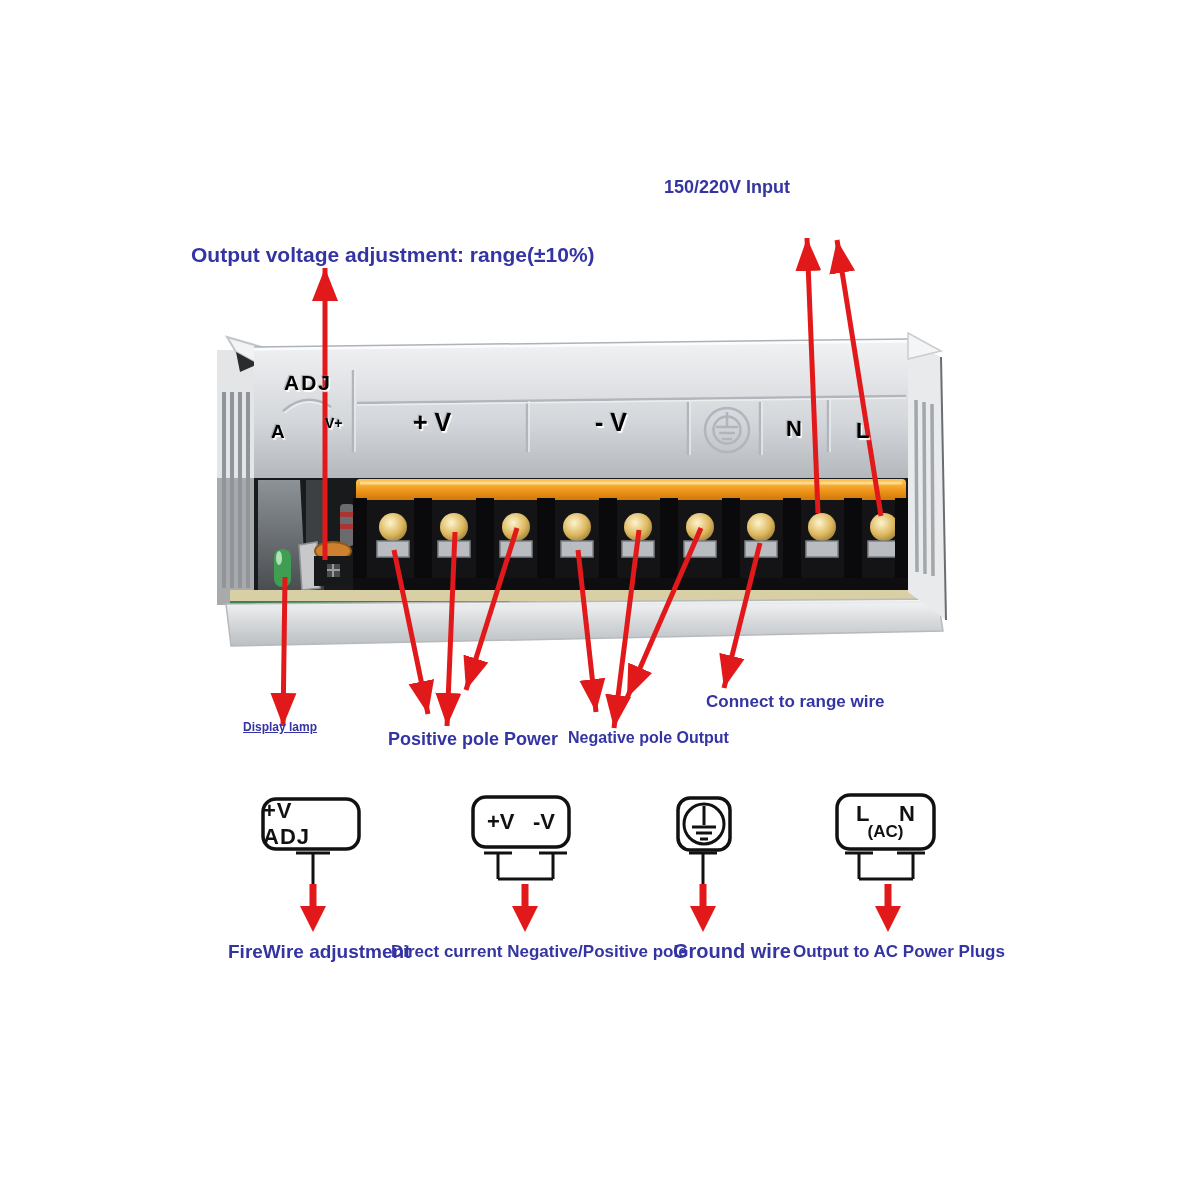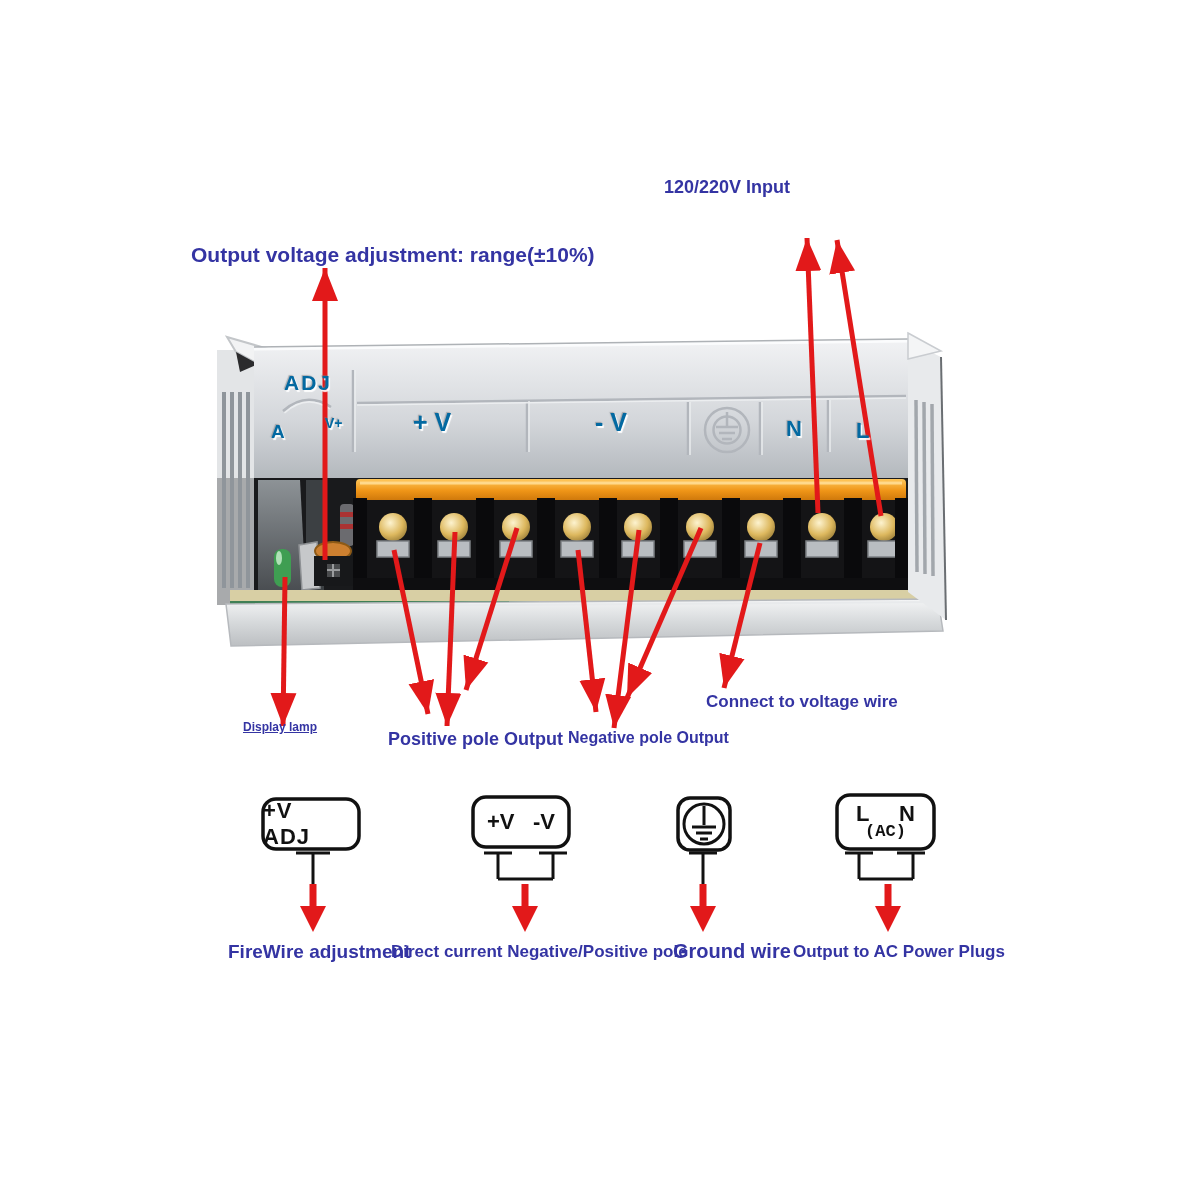--- a/index.html
+++ b/index.html
@@ -1,21 +1,21 @@
 <!DOCTYPE html>
 <html><head>
 <meta charset="utf-8">
 <style>
   html,body{margin:0;padding:0;background:#ffffff;}
   #stage{position:relative;width:1200px;height:1200px;background:#ffffff;overflow:hidden;
          font-family:"Liberation Sans", sans-serif;}
   svg{position:absolute;left:0;top:0;}
   .lbl{position:absolute;color:#3434a3;font-weight:bold;white-space:nowrap;}
   .pre{white-space:pre;}
-  .emboss{position:absolute;color:#0369a1;font-weight:bold;white-space:nowrap;
+  .emboss{position:absolute;color:#000000;font-weight:bold;white-space:nowrap;
           text-shadow:1.5px 1.5px 1px rgba(255,255,255,0.95), -1px -1px 1px rgba(115,120,126,0.5);}
   .boxtxt{position:absolute;color:#111;font-weight:bold;}
 </style>
 </head>
 <body>
 
 <div id="stage">
 
   <svg width="1200" height="1200" viewBox="0 0 1200 1200">
     <defs>
@@ -216,45 +216,45 @@
     </g>
 
     <g fill="#e2191a">
       <path d="M309.5,884 L316.5,884 L316.5,906 L326,906 L313,932 L300,906 L309.5,906 Z"></path>
       <path d="M521.5,884 L528.5,884 L528.5,906 L538,906 L525,932 L512,906 L521.5,906 Z"></path>
       <path d="M699.5,884 L706.5,884 L706.5,906 L716,906 L703,932 L690,906 L699.5,906 Z"></path>
       <path d="M884.5,884 L891.5,884 L891.5,906 L901,906 L888,932 L875,906 L884.5,906 Z"></path>
     </g>
   </svg>
 
-  <div class="lbl" style="left:664px;top:177px;font-size:18px;">120/220V Input</div>
+  <div class="lbl" style="left:664px;top:177px;font-size:18px;">150/220V Input</div>
   <div class="lbl" style="left:191px;top:243px;font-size:21px;">Output voltage adjustment: range(±10%)</div>
 
   <div class="lbl" style="left:243px;top:720px;font-size:12px;text-decoration:underline;">Display lamp</div>
-  <div class="lbl" style="left:388px;top:729px;font-size:18px;">Positive pole Output</div>
+  <div class="lbl" style="left:388px;top:729px;font-size:18px;">Positive pole Power</div>
   <div class="lbl" style="left:568px;top:729px;font-size:16px;">Negative pole Output</div>
-  <div class="lbl" style="left:706px;top:692px;font-size:17px;">Connect to voltage wire</div>
+  <div class="lbl" style="left:706px;top:692px;font-size:17px;">Connect to range wire</div>
 
   <div class="emboss" style="left:284px;top:371px;font-size:21px;letter-spacing:2px;">ADJ</div>
   <div class="emboss" style="left:271px;top:421px;font-size:19px;">A</div>
   <div class="emboss" style="left:325px;top:415px;font-size:14px;">V+</div>
   <div class="emboss" style="left:413px;top:408px;font-size:25px;">+ V</div>
   <div class="emboss" style="left:595px;top:408px;font-size:25px;">- V</div>
   <div class="emboss" style="left:786px;top:416px;font-size:22px;">N</div>
   <div class="emboss" style="left:856px;top:418px;font-size:22px;">L</div>
 
   <div class="boxtxt" style="left:263px;top:799px;width:72px;height:50px;display:flex;align-items:center;justify-content:center;font-size:22px;letter-spacing:1px;">+V ADJ</div>
   <div class="boxtxt" style="left:473px;top:797px;width:96px;height:50px;display:flex;align-items:center;justify-content:space-between;padding:0 14px;box-sizing:border-box;font-size:22px;">
     <span>+V</span>
     <span>-V</span>
   </div>
   <div class="boxtxt" style="left:837px;top:795px;width:97px;height:54px;font-size:22px;">
     <span style="position:absolute;left:19px;top:6px;">L</span>
     <span style="position:absolute;right:19px;top:6px;">N</span>
-    <span style="position:absolute;left:0;right:0;top:27px;text-align:center;font-size:17px;font-family:Liberation Mono, monospace;">(AC)</span>
+    <span style="position:absolute;left:0;right:0;top:27px;text-align:center;font-size:17px;">(AC)</span>
   </div>
 
   <div class="lbl" style="left:228px;top:941px;font-size:19px;">FireWire adjustment</div>
   <div class="lbl" style="left:391px;top:942px;font-size:17px;">Direct current Negative/Positive pole</div>
   <div class="lbl" style="left:673px;top:940px;font-size:20px;">Ground wire</div>
   <div class="lbl" style="left:793px;top:942px;font-size:17px;">Output to AC Power Plugs</div>
 
 </div>
 
 </body></html>

